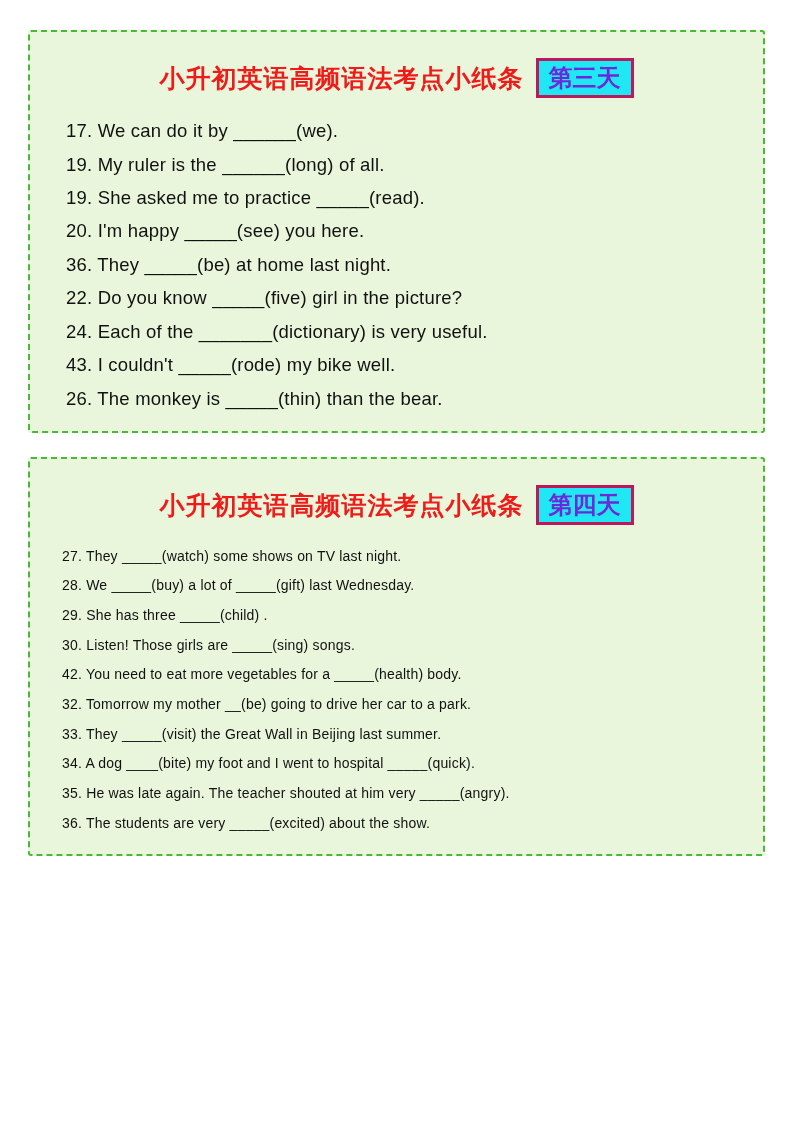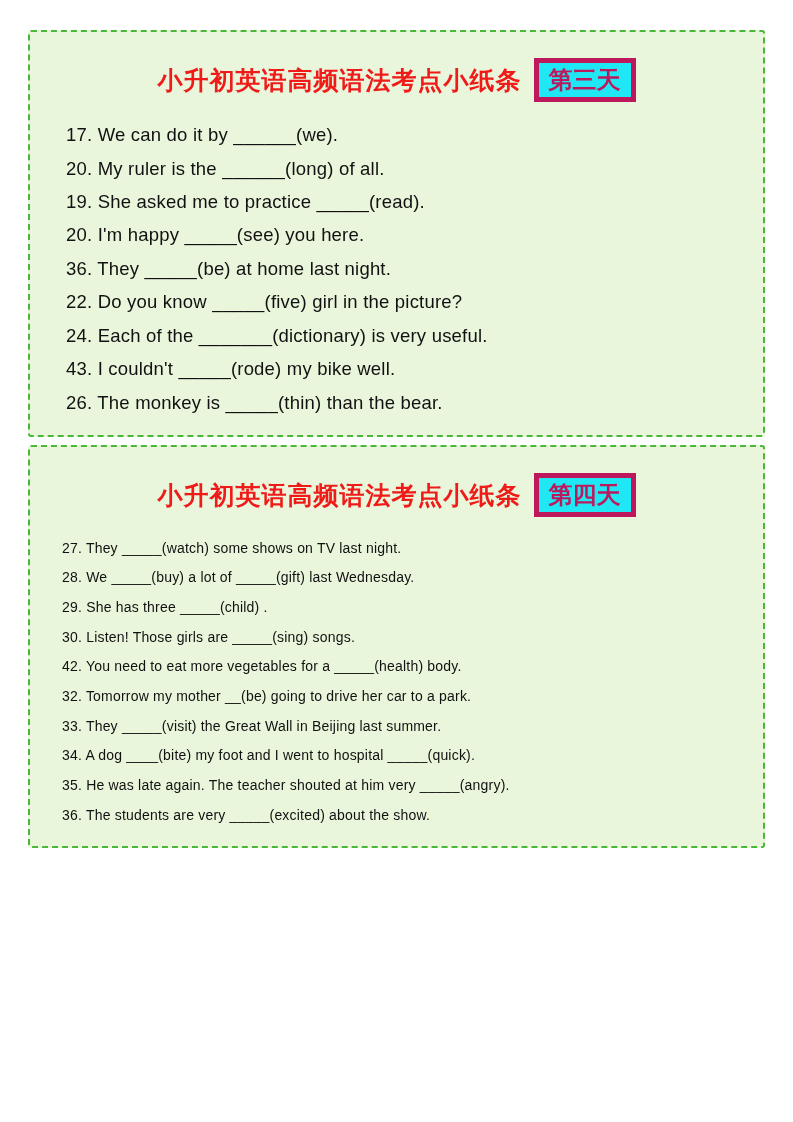--- a/index.html
+++ b/index.html
@@ -13,21 +13,21 @@
     font-family: "Liberation Sans", sans-serif;
     -webkit-font-smoothing: antialiased;
   }
   .page {
     width: 793px;
     height: 1122px;
     box-sizing: border-box;
     padding: 30px 28px 0 28px;
     display: flex;
     flex-direction: column;
-    gap: 8px;
+    gap: 24px;
   }
   .card {
     background: #eaf6dc;
     border: 2.5px dashed #49b836;
     border-radius: 3px;
     box-sizing: border-box;
     padding: 14px 18px 16px 18px;
   }
   .card-header {
     display: flex;
@@ -38,25 +38,25 @@
   }
   .card-title {
     color: #ef1b18;
     font-weight: bold;
     font-size: 25px;
     letter-spacing: 1px;
     white-space: nowrap;
   }
   .day-badge {
     background: #1fe8f4;
-    color: #be185d;
+    color: #6d28d9;
     font-weight: bold;
     font-size: 24px;
     padding: 4px 10px 5px 10px;
-    border: 5px solid #be185d;
+    border: 3px solid #be185d;
     white-space: nowrap;
     line-height: 1.05;
   }
   .q-list {
     display: flex;
     flex-direction: column;
   }
   .q-item {
     color: #111111;
     font-size: 18.5px;
@@ -77,21 +77,21 @@
 
 <div class="page">
 
   <div class="card card-1">
     <div class="card-header">
       <div class="card-title">小升初英语高频语法考点小纸条</div>
       <div class="day-badge">第三天</div>
     </div>
     <div class="q-list">
       <div class="q-item">17. We can do it by ______(we).</div>
-      <div class="q-item">20. My ruler is the ______(long) of all.</div>
+      <div class="q-item">19. My ruler is the ______(long) of all.</div>
       <div class="q-item">19. She asked me to practice _____(read).</div>
       <div class="q-item">20. I'm happy _____(see) you here.</div>
       <div class="q-item">36. They _____(be) at home last night.</div>
       <div class="q-item">22. Do you know _____(five) girl in the picture?</div>
       <div class="q-item">24. Each of the _______(dictionary) is very useful.</div>
       <div class="q-item">43. I couldn't _____(rode) my bike well.</div>
       <div class="q-item">26. The monkey is _____(thin) than the bear.</div>
     </div>
   </div>
 

